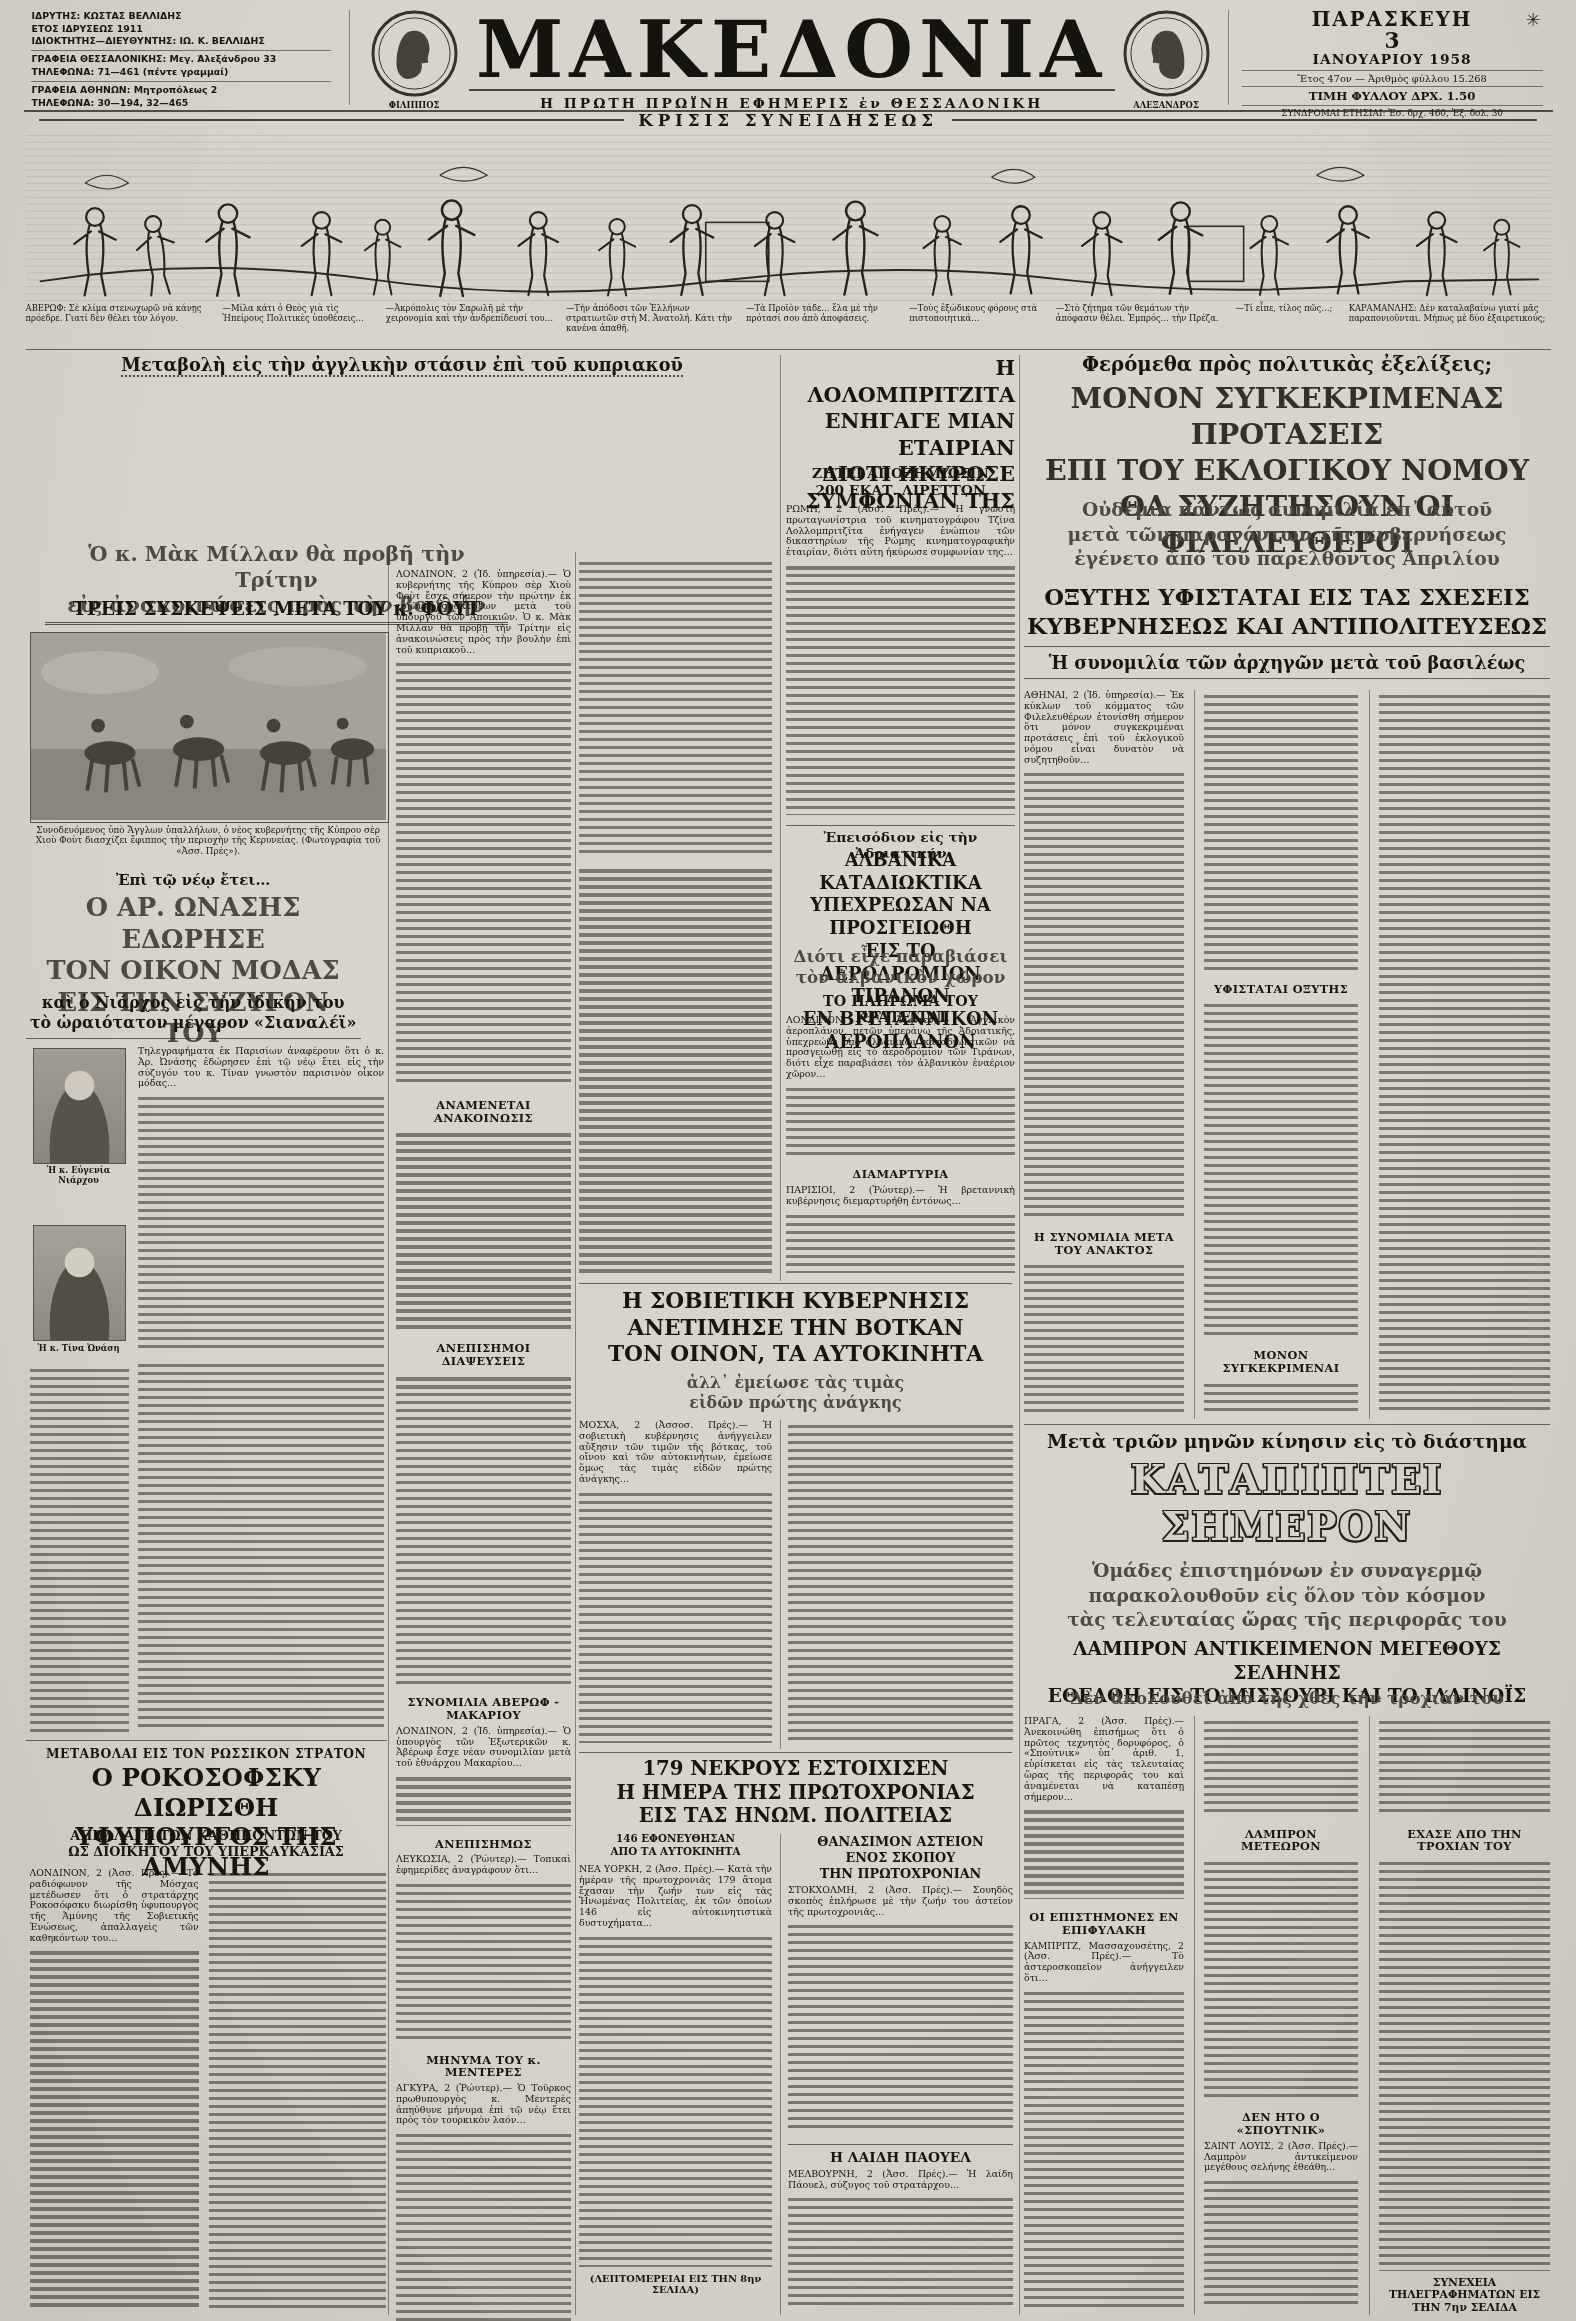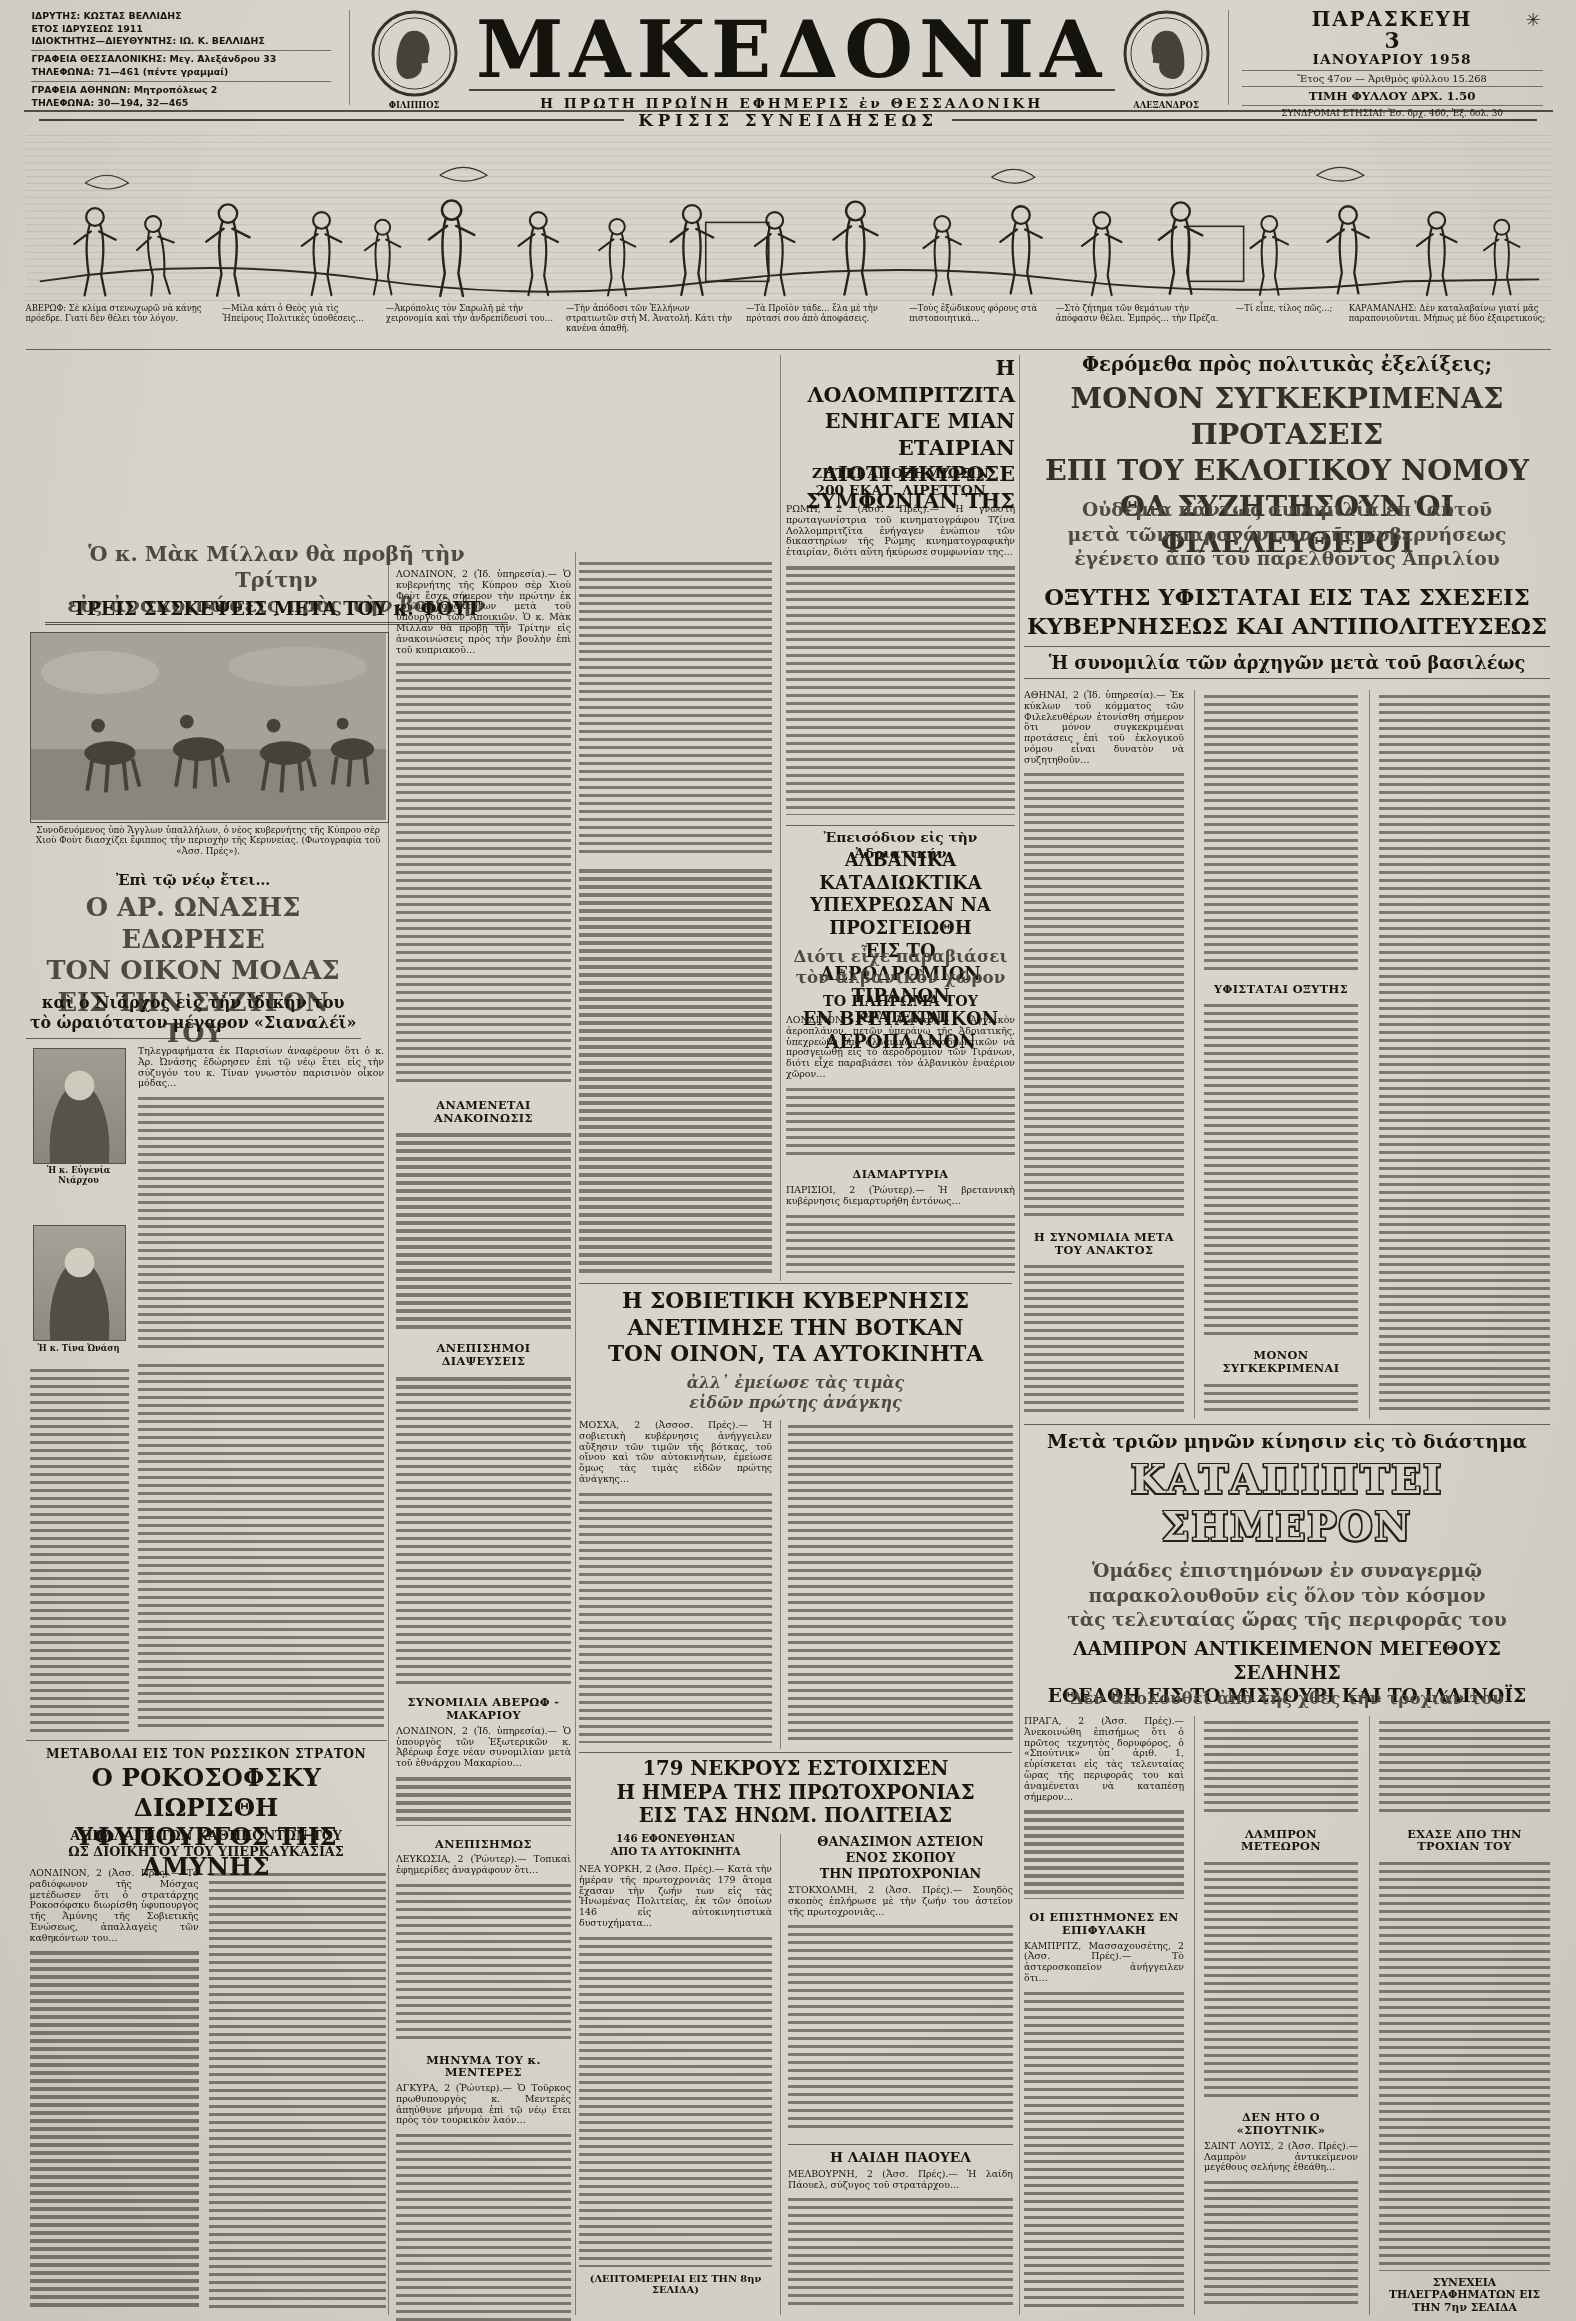--- a/index.html
+++ b/index.html
@@ -133,20 +133,23 @@
     <div class="cap" style="flex:1;">—Τὴν ἀπόδοσι τῶν Ἑλλήνων στρατιωτῶν στὴ Μ. Ἀνατολή. Κάτι τὴν κανένα ἀπαθῆ.</div>
     <div class="cap" style="flex:0.9;">—Τὰ Προϊὸν τάδε… ἔλα μὲ τὴν πρότασί σου ἀπὸ ἀποφάσεις.</div>
     <div class="cap" style="flex:0.8;">—Τοὺς ἐξώδικους φόρους στὰ πιστοποιητικά…</div>
     <div class="cap" style="flex:1;">—Στὸ ζήτημα τῶν θεμάτων τὴν ἀπόφασιν θέλει. Ἐμπρός… τὴν Πρέζα.</div>
     <div class="cap" style="flex:0.6;">—Τί εἶπε, τίλος πῶς…;</div>
     <div class="cap" style="flex:1.2;">ΚΑΡΑΜΑΝΛΗΣ: Δὲν καταλαβαίνω γιατί μᾶς παραπονιοῦνται. Μήπως μὲ δύο ἐξαιρετικούς;</div>
   </div>
 
   <div class="hr" style="left:25.6px;top:349px;width:1525px;"></div>
 
+  <div class="b ctr" style="left:25.6px;top:354px;width:753px;">
+    <span class="kicker-dots" style="font-size:17.7px;font-weight:bold;">Μεταβολὴ εἰς τὴν ἀγγλικὴν στάσιν ἐπὶ τοῦ κυπριακοῦ</span>
+  </div>
   <div class="b ctr shade" style="left:45px;top:542px;width:463px;font-size:20.7px;line-height:25.6px;font-weight:bold;">
     <div>Ὁ κ. Μὰκ Μίλλαν θὰ προβῆ τὴν Τρίτην</div>
     <div>εἰς ἀνακοινώσεις πρὸς τὴν βουλήν</div>
   </div>
   <div class="b ctr" style="left:45px;top:597px;width:463px;font-size:18.7px;font-weight:bold;border-bottom:3px double rgba(52,48,40,.8);padding-bottom:3px;">ΤΡΕΙΣ ΣΥΣΚΕΨΕΙΣ ΜΕΤΑ ΤΟΥ κ. ΦΟΥΤ</div>
 
   <div class="b" style="left:29.6px;top:632px;width:357px;height:189px;border:1px solid #55524a;">
     <svg width="355" height="187" viewBox="0 0 360 190" preserveAspectRatio="none">
       <rect width="360" height="190" fill="#a7a299"></rect>
       <rect y="118" width="360" height="72" fill="#8b867b"></rect>
@@ -278,21 +281,21 @@
     <div class="lead">ΠΑΡΙΣΙΟΙ, 2 (Ῥώυτερ).— Ἡ βρεταννικὴ κυβέρνησις διεμαρτυρήθη ἐντόνως…</div>
     <div class="sim grow"></div>
   </div>
 
   <div class="hr" style="left:579px;top:1283px;width:433px;"></div>
   <div class="b ctr" style="left:579px;top:1288px;width:433px;font-size:21.7px;line-height:26.6px;font-weight:bold;">
     <div>Η ΣΟΒΙΕΤΙΚΗ ΚΥΒΕΡΝΗΣΙΣ</div>
     <div>ΑΝΕΤΙΜΗΣΕ ΤΗΝ ΒΟΤΚΑΝ</div>
     <div>ΤΟΝ ΟΙΝΟΝ, ΤΑ ΑΥΤΟΚΙΝΗΤΑ</div>
   </div>
-  <div class="b ctr shade" style="left:579px;top:1373px;width:433px;font-size:15.8px;line-height:19.7px;font-weight:bold;font-style:italic;">
+  <div class="b ctr shade" style="left:579px;top:1373px;width:433px;font-size:15.8px;line-height:19.7px;font-weight:bold;">
     <div>ἀλλ᾽ ἐμείωσε τὰς τιμὰς</div>
     <div>εἰδῶν πρώτης ἀνάγκης</div>
   </div>
   <div class="col b" style="left:579px;top:1420px;width:193px;height:329px;">
     <div class="lead">ΜΟΣΧΑ, 2 (Ἀσσοσ. Πρές).— Ἡ σοβιετικὴ κυβέρνησις ἀνήγγειλεν αὔξησιν τῶν τιμῶν τῆς βότκας, τοῦ οἴνου καὶ τῶν αὐτοκινήτων, ἐμείωσε ὅμως τὰς τιμὰς εἰδῶν πρώτης ἀνάγκης…</div>
     <div class="sim grow"></div>
   </div>
   <div class="col b" style="left:788px;top:1420px;width:225px;height:329px;">
     <div class="sim grow"></div>
   </div>

